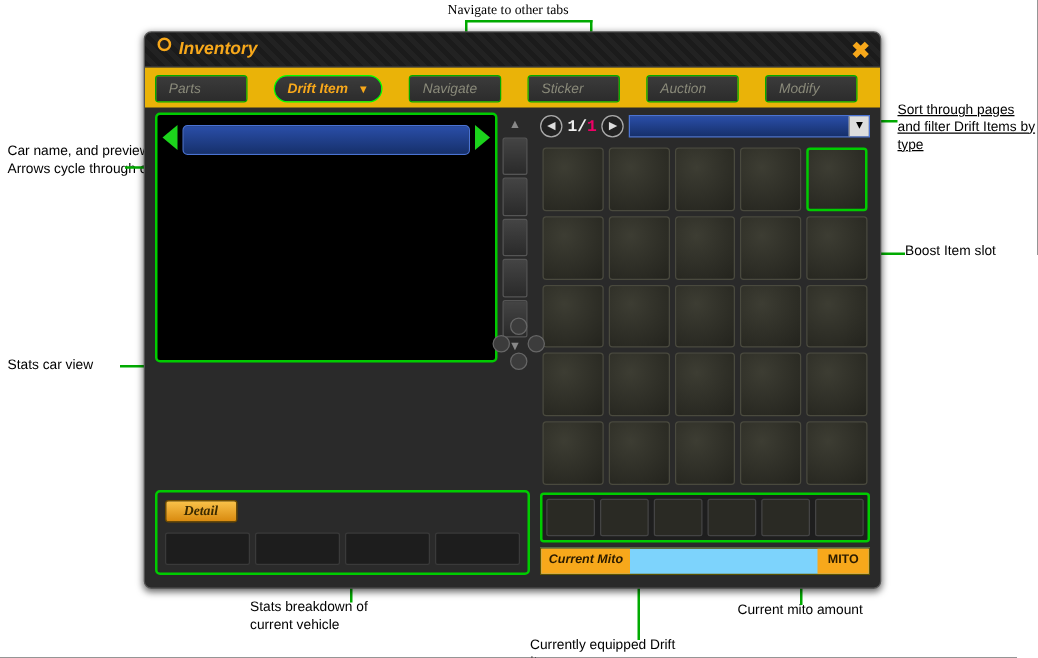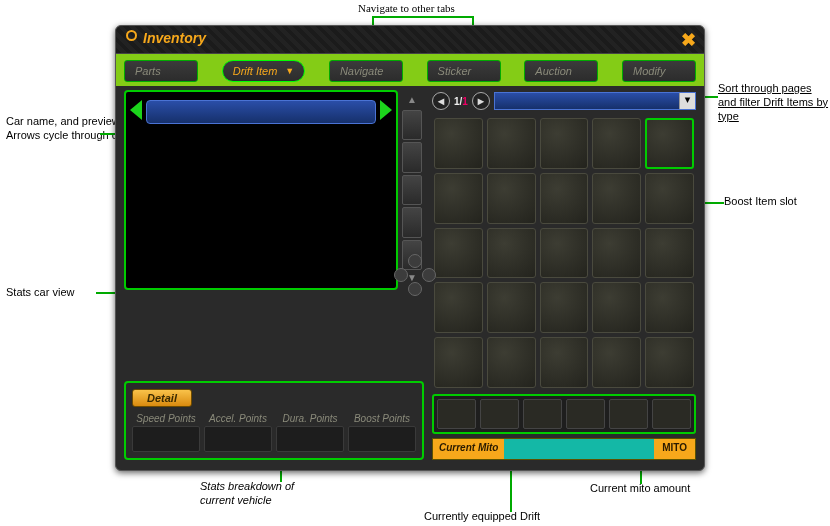--- a/index.html
+++ b/index.html
@@ -32,36 +32,35 @@
   .titlebar .ring {
     width: 11px; height: 11px; border: 2px solid #f7a81b; border-radius: 50%;
     margin-right: 6px;
   }
   .titlebar .title { color:#f7a81b; font-weight:bold; font-style:italic; font-size:14px; }
   .closebtn {
     position:absolute; right:8px; top:3px;
     color:#f7a81b; font-weight:bold; font-size:18px; cursor:pointer;
   }
   .tabs {
-    display:flex; gap:4px; padding:6px 8px 4px 8px;
-    background:#84cc16;
-    justify-content:space-between;
+    display:flex; gap:21px; padding:6px 8px 4px 8px;
+    background:#eab308;
   }
   .tab {
     flex:0 0 auto;
     min-width:74px; height:22px;
     background: linear-gradient(#3b3b3b,#2c2c2c);
     border:1px solid #0a0;
     border-radius:3px;
     color:#8a8a7a; font-style:italic; font-size:11px;
     display:flex; align-items:center; padding:0 10px;
     cursor:pointer;
     position:relative;
   }
-  .tab.active { color:#f7a81b; font-weight:normal; border-color:#0f0;border-radius:11px; }
+  .tab.active { color:#f7a81b; font-weight:bold; border-color:#0f0;border-radius:11px; }
   .tab .tri { margin-left:8px; font-size:9px; color:#f7a81b; }
   .body {
     display:flex; padding:4px 8px 8px 8px; gap:8px;
     height: calc(100% - 28px - 34px);
   }
   .left { width: 300px; display:flex; flex-direction:column; gap:6px; }
   .right { flex:1; display:flex; flex-direction:column; gap:4px; }
   .preview {
     position:relative;
     height: 200px;
@@ -103,21 +102,21 @@
   }
   .rotate .rb {
     background:#3c3c3c; border:1px solid #666; border-radius:50%;
     width:14px; height:14px;
     margin:auto;
   }
   .rotate .rb.blank { visibility:hidden; }
   .statsbox {
     margin-top:auto;
     border:2px solid #0c0; border-radius:4px;
-    background:#2a2a2a; padding:6px;
+    background:#2a2a2a; padding:6px;font-family:Liberation Serif, serif;
   }
   .detailbtn {
     display:inline-block;
     background: linear-gradient(#f9c24a,#d98a0f);
     color:#3a2a00; font-style:italic; font-weight:bold;
     padding:2px 14px; border-radius:3px;
     margin-bottom:6px;
     border:1px solid #6d4b00;
   }
   .stat-head { display:flex; gap:4px; }
@@ -135,21 +134,21 @@
     padding:4px 8px; width:84px;
   }
   .pager {
     display:flex; align-items:center; gap:4px; height:22px;
   }
   .pgbtn {
     width:18px; height:18px; border:1px solid #aaa; border-radius:50%;
     color:#ddd; display:flex; align-items:center; justify-content:center;
     background:#222; font-size:11px; cursor:pointer;
   }
-  .pgtxt { color:#eee; font-weight:bold; font-size:10px; }
+  .pgtxt { color:#eee; font-weight:bold; font-size:13px;font-family:Liberation Mono, monospace; }
   .pgtxt .tot { color:#e06; }
   .filter {
     flex:1; height:18px;
     background: linear-gradient(#2a4ea8,#16306b);
     border:1px solid #4a73d4;
     position:relative;
   }
   .filter .dd {
     position:absolute; right:0; top:0; width:16px; height:16px;
     background:#ddd; border-left:1px solid #999;
@@ -173,21 +172,21 @@
     height:40px;
     border:2px solid #0c0;
     display:flex; gap:4px; padding:3px;
     background:#1e1e1e; border-radius:3px;
   }
   .equipped .eslot {
     flex:1; background:#2a2a24; border:1px solid #444; border-radius:2px;
   }
   .mitobar {
     height:22px; display:flex; align-items:stretch;
-    background:#14b8a6; border:1px solid #5c5200;
+    background:#7dd3fc; border:1px solid #5c5200;
   }
   .mitobar .lbl {
     background:#f7a81b; color:#2a1b00; font-style:italic; font-weight:bold;
     padding:3px 6px; font-size:10px;
   }
   .mitobar .val { flex:1; }
   .mitobar .cur {
     background:#f7a81b; color:#2a1b00; font-weight:bold;
     padding:3px 8px; font-size:10px;
   }
@@ -208,21 +207,21 @@
 <div class="line" style="left:372px; top:16px; width:2px; height:50px;"></div>
 <div class="line" style="left:472px; top:16px; width:2px; height:50px;"></div>
 <div class="line" style="left:372px; top:16px; width:102px; height:2px;"></div>
 
 <div class="anno" style="left:6px; top:115px;">Car name, and preview. Arrows cycle through cars.</div>
 <div class="line" style="left:100px; top:133px; width:40px; height:2px;"></div>
 
 <div class="anno" style="left:6px; top:286px;">Stats car view</div>
 <div class="line" style="left:96px; top:292px; width:370px; height:2px;"></div>
 
-<div class="anno" style="left:200px; top:480px;font-style:italic;">Stats breakdown of current vehicle</div>
+<div class="anno" style="left:200px; top:480px;">Stats breakdown of current vehicle</div>
 <div class="line" style="left:280px; top:468px; width:2px; height:14px;"></div>
 
 <div class="anno" style="left:424px; top:510px;">Currently equipped Drift Items</div>
 <div class="line" style="left:510px; top:470px; width:2px; height:42px;"></div>
 
 <div class="anno" style="left:590px; top:482px;">Current mito amount</div>
 <div class="line" style="left:640px; top:470px; width:2px; height:14px;"></div>
 
 <div class="anno" style="left:724px; top:195px;">Boost Item slot</div>
 <div class="line" style="left:698px; top:202px; width:26px; height:2px;"></div>
@@ -286,26 +285,20 @@
             <div class="rb blank"></div>
             <div class="rb"></div>
           <div class="rb blank"></div>
             <div class="rb"></div>
             <div class="rb blank"></div>
         </div>
       </div>
 
       <div class="statsbox">
         <div class="detailbtn">Detail</div>
-        <div class="stat-head">
-          <div>Speed Points</div>
-          <div>Accel. Points</div>
-          <div>Dura. Points</div>
-          <div>Boost Points</div>
-        </div>
         <div class="stat-row">
           <div></div>
           <div></div>
           <div></div>
           <div></div>
         </div>
       </div>
     </div>
 
     <div class="right">

